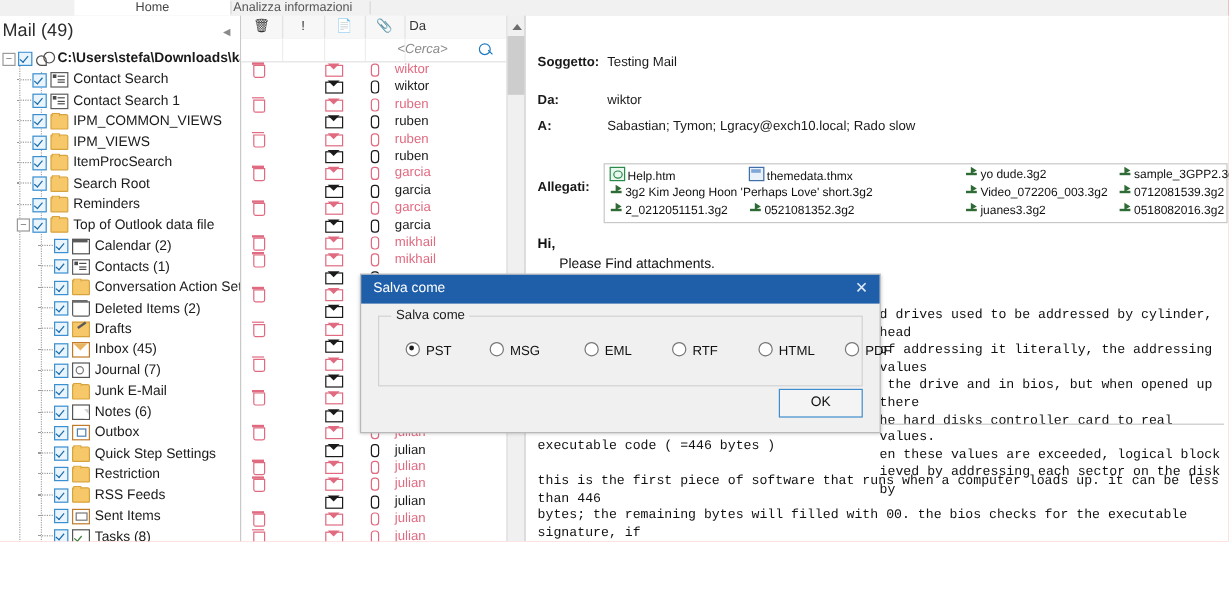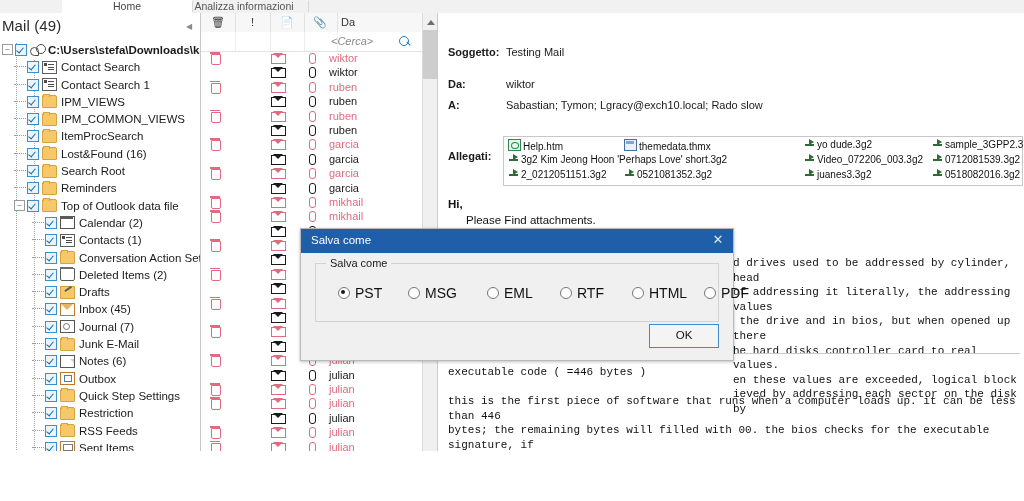--- a/index.html
+++ b/index.html
@@ -108,21 +108,21 @@
   .hr{position:absolute;height:1px;background:#c9c9c9;}
 
   
   .dlg{position:absolute;left:300px;top:228px;width:432px;height:131px;background:#f0f0f0;
        border:1px solid #b9b9b9;box-shadow:0 1px 3px rgba(0,0,0,.25);}
   .dlg-title{position:absolute;left:0;top:0;width:432px;height:24px;background:#1f5fa9;}
   .dlg-title span{position:absolute;left:10px;top:5px;font-size:11.5px;color:#fff;}
   .dlg-close{position:absolute;right:6px;top:2px;width:18px;height:18px;line-height:18px;text-align:center;color:#dce8f5;font-size:13px;cursor:pointer;}
   .grp{position:absolute;left:14px;top:34px;width:402px;height:57px;border:1px solid #d2d2d2;}
   .grp-legend{position:absolute;left:10px;top:-7px;background:#f0f0f0;padding:0 4px;font-size:11px;color:#1a1a1a;}
-  .radio{position:absolute;top:21px;font-size:14px;color:#111;white-space:nowrap;cursor:pointer;}
+  .radio{position:absolute;top:21px;font-size:11px;color:#111;white-space:nowrap;cursor:pointer;}
   .radio .dot{display:inline-block;width:10px;height:10px;border:1px solid #767676;border-radius:50%;background:#fff;vertical-align:-1px;margin-right:5px;position:relative;}
   .radio.sel .dot:after{content:"";position:absolute;left:2px;top:2px;width:4px;height:4px;border-radius:50%;background:#1a1a1a;}
   .okbtn{position:absolute;left:348px;top:95px;width:68px;height:22px;line-height:21px;text-align:center;
          background:#f4f4f4;border:1px solid #3f8ccc;font-size:11.5px;color:#111;cursor:pointer;}
 </style>
 </head>
 <body>
 
 <div id="app">
 
@@ -138,24 +138,23 @@
   <div class="leftpane">
     <div class="mail-title">Mail (49)</div>
     <div class="collapse-btn">◀</div>
     <div class="treebox">
       <div class="guide" style="left:16px;"></div>
       <div class="guide" style="left:34px;top:17px;"></div>
       <div id="treeRows">
           <div class="trow"><span class="ind" style="width: 2px;"></span><span class="expander">–</span><span class="cbx"></span><span class="ico-pst"></span><span class="tlabel bold">C:\Users\stefa\Downloads\kacp</span></div>
           <div class="trow"><span class="ind" style="width: 14px;"></span><span class="dashes"></span><span class="cbx"></span><span class="ico ico-gen ico-card"></span><span class="tlabel">Contact Search</span></div>
           <div class="trow"><span class="ind" style="width: 14px;"></span><span class="dashes"></span><span class="cbx"></span><span class="ico ico-gen ico-card"></span><span class="tlabel">Contact Search 1</span></div>
+          <div class="trow"><span class="ind" style="width: 14px;"></span><span class="dashes"></span><span class="cbx"></span><span class="ico ico-folder"></span><span class="tlabel">IPM_COMMON_VIEWS</span></div>
           <div class="trow"><span class="ind" style="width: 14px;"></span><span class="dashes"></span><span class="cbx"></span><span class="ico ico-folder"></span><span class="tlabel">IPM_VIEWS</span></div>
-          <div class="trow"><span class="ind" style="width: 14px;"></span><span class="dashes"></span><span class="cbx"></span><span class="ico ico-folder"></span><span class="tlabel">IPM_COMMON_VIEWS</span></div>
           <div class="trow"><span class="ind" style="width: 14px;"></span><span class="dashes"></span><span class="cbx"></span><span class="ico ico-folder"></span><span class="tlabel">ItemProcSearch</span></div>
-          <div class="trow"><span class="ind" style="width: 14px;"></span><span class="dashes"></span><span class="cbx"></span><span class="ico ico-folder"></span><span class="tlabel">Lost&amp;Found (16)</span></div>
           <div class="trow"><span class="ind" style="width: 14px;"></span><span class="dashes"></span><span class="cbx"></span><span class="ico ico-folder"></span><span class="tlabel">Search Root</span></div>
           <div class="trow"><span class="ind" style="width: 14px;"></span><span class="dashes"></span><span class="cbx"></span><span class="ico ico-folder"></span><span class="tlabel">Reminders</span></div>
           <div class="trow"><span class="ind" style="width: 14px;"></span><span class="expander">–</span><span class="cbx"></span><span class="ico ico-folder"></span><span class="tlabel">Top of Outlook data file</span></div>
           <div class="trow"><span class="ind" style="width: 32px;"></span><span class="dashes"></span><span class="cbx"></span><span class="ico ico-cal"></span><span class="tlabel">Calendar (2)</span></div>
           <div class="trow"><span class="ind" style="width: 32px;"></span><span class="dashes"></span><span class="cbx"></span><span class="ico ico-gen ico-card"></span><span class="tlabel">Contacts (1)</span></div>
           <div class="trow"><span class="ind" style="width: 32px;"></span><span class="dashes"></span><span class="cbx"></span><span class="ico ico-folder"></span><span class="tlabel">Conversation Action Setti</span></div>
           <div class="trow"><span class="ind" style="width: 32px;"></span><span class="dashes"></span><span class="cbx"></span><span class="ico ico-del"></span><span class="tlabel">Deleted Items (2)</span></div>
           <div class="trow"><span class="ind" style="width: 32px;"></span><span class="dashes"></span><span class="cbx"></span><span class="ico ico-draft"></span><span class="tlabel">Drafts</span></div>
           <div class="trow"><span class="ind" style="width: 32px;"></span><span class="dashes"></span><span class="cbx"></span><span class="ico ico-mail"></span><span class="tlabel">Inbox (45)</span></div>
           <div class="trow"><span class="ind" style="width: 32px;"></span><span class="dashes"></span><span class="cbx"></span><span class="ico ico-jrnl"></span><span class="tlabel">Journal (7)</span></div>

